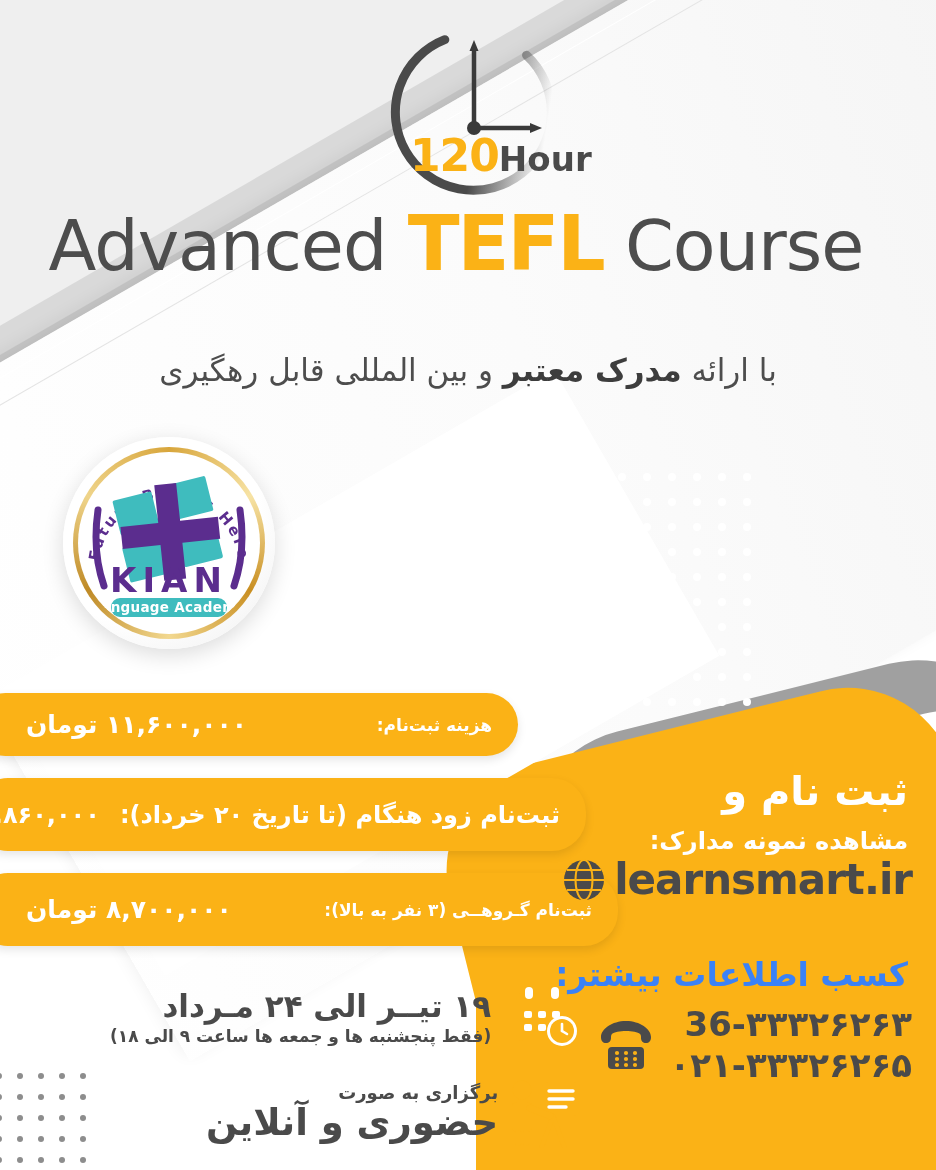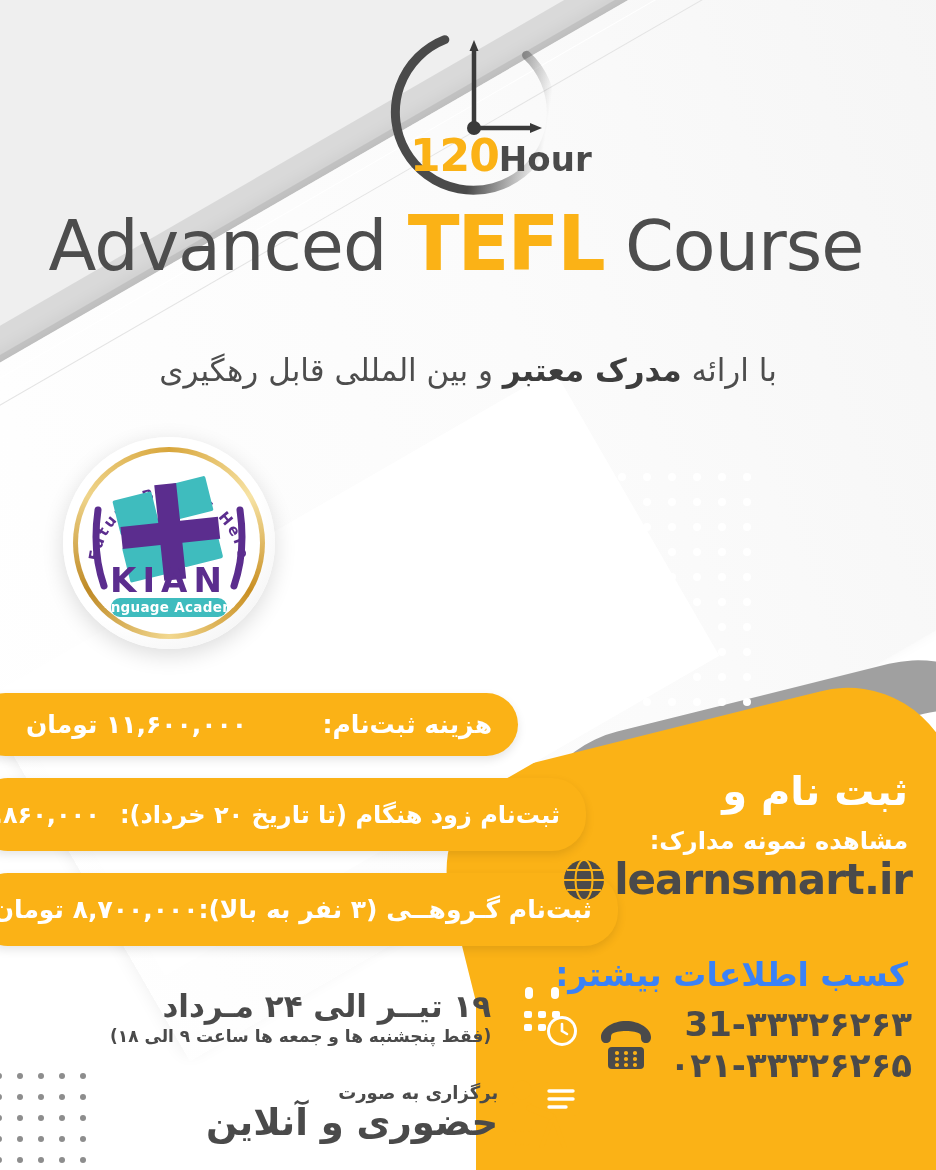--- a/index.html
+++ b/index.html
@@ -110,21 +110,21 @@
   }
   .logo-inner svg{position:absolute;left:0;top:0;}
 
   
   .pill{
     position:absolute;background:#FBB216;border-radius:34px;direction:rtl;
     color:#ffffff;display:flex;align-items:center;justify-content:space-between;
     box-shadow:0 4px 10px rgba(0,0,0,.10);
     font-weight:bold;white-space:nowrap;
   }
-  .pill .lbl{font-size:25px;}
+  .pill .lbl{font-size:17px;}
   .pill .amt{font-size:25px;}
   #pill1{left:-26px;top:693px;width:466px;height:63px;padding:0 26px 0 52px;}
   #pill2{left:-26px;top:778px;width:534px;height:73px;padding:0 26px 0 52px;}
   #pill2 .lbl{font-size:24px;margin-left:20px;}
   #pill2 .amt{font-size:24px;}
   #pill3{left:-26px;top:873px;width:566px;height:73px;padding:0 26px 0 52px;}
 
   
   .r-line1{
     position:absolute;right:28px;top:768px;direction:rtl;color:#ffffff;
@@ -367,21 +367,21 @@
         <line x1="5" y1="32" x2="39" y2="32"></line>
       </g>
     </svg>
     <span class="site-txt">learnsmart.ir</span>
   </div>
 
   <div class="r-line3">کسب اطلاعات بیشتر:</div>
 
   <div class="phones">
     <div class="phone-nums">
-      <div>31-۳۳۳۲۶۲۶۳</div>
+      <div>36-۳۳۳۲۶۲۶۳</div>
       <div>۰۲۱-۳۳۳۲۶۲۶۵</div>
     </div>
     <svg width="60" height="56" viewBox="0 0 60 56">
       <path d="M30 4 C16 4 5 12 5 20 c0 4 2 6 5 6 3 0 5-2 5-5 0-2 0-3 1-4 2-2 8-3 14-3 s12 1 14 3 c1 1 1 2 1 4 0 3 2 5 5 5 3 0 5-2 5-6 C55 12 44 4 30 4 Z" fill="#4a4a4a"></path>
       <rect x="12" y="30" width="36" height="22" rx="4" fill="#4a4a4a"></rect>
       <g fill="#FBB216">
         <circle cx="21" cy="36" r="2.1"></circle>
           <circle cx="30" cy="36" r="2.1"></circle>
           <circle cx="39" cy="36" r="2.1"></circle>
         <circle cx="21" cy="42" r="2.1"></circle>

